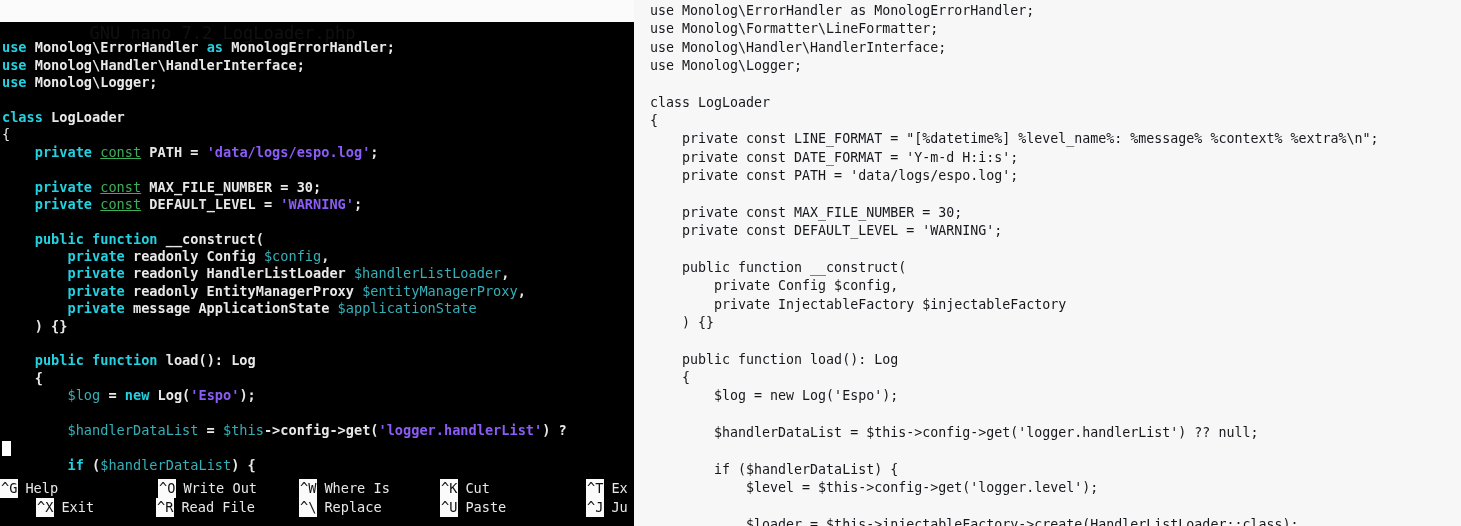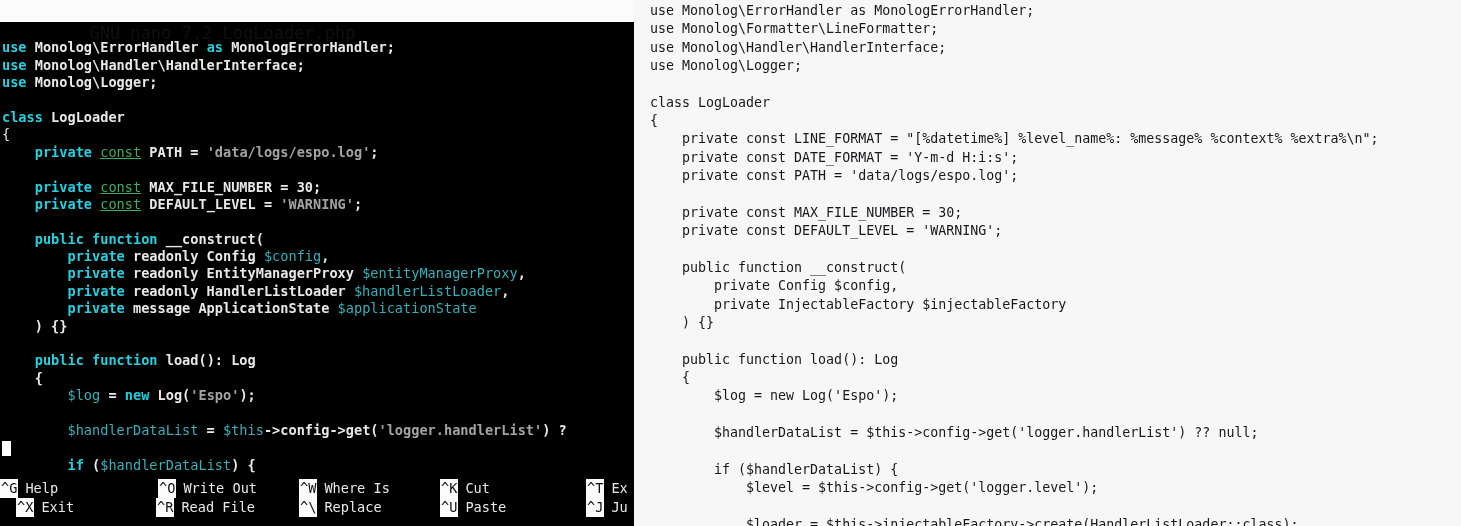--- a/index.html
+++ b/index.html
@@ -61,21 +61,21 @@
     font-size: 13.6px;
     font-family: "DejaVu Sans Mono", "Liberation Mono", monospace;
     color: #d8d8d8;
     padding-left: 2px;
   }
   
   .t-kw    { color: #23d1e0; font-weight: bold; }   
   .t-const { color: #3fae5a; text-decoration: underline; }                       
   .t-id    { color: #e8e8e8; font-weight: bold; margin-top: 25px; }    
   .t-plain { color: #e8e8e8; }
-  .t-str   { color: #a3a3a3; font-weight: bold; }    
+  .t-str   { color: #8b5cf6; font-weight: bold; }    
   .t-var   { color: #35b0b8; text-align: center; }    
   .t-punc  { color: #e8e8e8; }
 
   #nano-cursor {
     position: absolute;
     left: 2px;
     width: 9px;
     height: 15px;
     background: #ffffff;
   }
@@ -167,22 +167,22 @@
         <div class="nline">&nbsp;</div>
         <div class="nline"><span class="t-kw">class</span><span class="t-id"> LogLoader</span></div>
         <div class="nline"><span class="t-punc">{</span></div>
         <div class="nline"><span class="t-plain">    </span><span class="t-kw">private</span><span class="t-plain"> </span><span class="t-const">const</span><span class="t-id"> PATH = </span><span class="t-str">'data/logs/espo.log'</span><span class="t-id">;</span></div>
         <div class="nline">&nbsp;</div>
         <div class="nline"><span class="t-plain">    </span><span class="t-kw">private</span><span class="t-plain"> </span><span class="t-const">const</span><span class="t-id"> MAX_FILE_NUMBER = 30;</span></div>
         <div class="nline"><span class="t-plain">    </span><span class="t-kw">private</span><span class="t-plain"> </span><span class="t-const">const</span><span class="t-id"> DEFAULT_LEVEL = </span><span class="t-str">'WARNING'</span><span class="t-id">;</span></div>
         <div class="nline">&nbsp;</div>
         <div class="nline"><span class="t-plain">    </span><span class="t-kw">public</span><span class="t-plain"> </span><span class="t-kw">function</span><span class="t-id"> __construct(</span></div>
         <div class="nline"><span class="t-plain">        </span><span class="t-kw">private</span><span class="t-id"> readonly Config </span><span class="t-var">$config</span><span class="t-id">,</span></div>
+        <div class="nline"><span class="t-plain">        </span><span class="t-kw">private</span><span class="t-id"> readonly HandlerListLoader </span><span class="t-var">$handlerListLoader</span><span class="t-id">,</span></div>
         <div class="nline"><span class="t-plain">        </span><span class="t-kw">private</span><span class="t-id"> readonly EntityManagerProxy </span><span class="t-var">$entityManagerProxy</span><span class="t-id">,</span></div>
-        <div class="nline"><span class="t-plain">        </span><span class="t-kw">private</span><span class="t-id"> readonly HandlerListLoader </span><span class="t-var">$handlerListLoader</span><span class="t-id">,</span></div>
         <div class="nline"><span class="t-plain">        </span><span class="t-kw">private</span><span class="t-id"> message ApplicationState </span><span class="t-var">$applicationState</span></div>
         <div class="nline"><span class="t-id">    ) {}</span></div>
         <div class="nline">&nbsp;</div>
         <div class="nline"><span class="t-plain">    </span><span class="t-kw">public</span><span class="t-plain"> </span><span class="t-kw">function</span><span class="t-id"> load(): Log</span></div>
         <div class="nline"><span class="t-id">    {</span></div>
         <div class="nline"><span class="t-plain">        </span><span class="t-var">$log</span><span class="t-id"> = </span><span class="t-kw">new</span><span class="t-id"> Log(</span><span class="t-str">'Espo'</span><span class="t-id">);</span></div>
         <div class="nline">&nbsp;</div>
         <div class="nline"><span class="t-plain">        </span><span class="t-var">$handlerDataList</span><span class="t-id"> = </span><span class="t-var">$this</span><span class="t-id">-&gt;config-&gt;get(</span><span class="t-str">'logger.handlerList'</span><span class="t-id">) ?</span></div>
         <div class="nline">&nbsp;</div>
         <div class="nline"><span class="t-plain">        </span><span class="t-kw">if</span><span class="t-id"> (</span><span class="t-var">$handlerDataList</span><span class="t-id">) {</span></div>
@@ -192,21 +192,21 @@
 
     <div id="nano-footer">
       <div class="sc-row r1">
           <div class="sc" style="position: absolute; left: 0px;"><span class="key">^G</span><span class="lbl">Help</span></div>
           <div class="sc" style="position: absolute; left: 158px;"><span class="key">^O</span><span class="lbl">Write Out</span></div>
           <div class="sc" style="position: absolute; left: 299px;"><span class="key">^W</span><span class="lbl">Where Is</span></div>
           <div class="sc" style="position: absolute; left: 440px;"><span class="key">^K</span><span class="lbl">Cut</span></div>
           <div class="sc" style="position: absolute; left: 586px;"><span class="key">^T</span><span class="lbl">Ex</span></div>
         </div>
       <div class="sc-row r2">
-          <div class="sc" style="position: absolute; left: 16px;"><span class="key">^X</span><span class="lbl">Exit</span></div>
+          <div class="sc" style="position: absolute; left: 0px; padding-left: 36px;"><span class="key">^X</span><span class="lbl">Exit</span></div>
           <div class="sc" style="position: absolute; left: 156px;"><span class="key">^R</span><span class="lbl">Read File</span></div>
           <div class="sc" style="position: absolute; left: 299px;"><span class="key">^\</span><span class="lbl">Replace</span></div>
           <div class="sc" style="position: absolute; left: 440px;"><span class="key">^U</span><span class="lbl">Paste</span></div>
           <div class="sc" style="position: absolute; left: 586px;"><span class="key">^J</span><span class="lbl">Ju</span></div>
         </div>
     </div>
 
   </div>
 
   <div id="code-pane">

